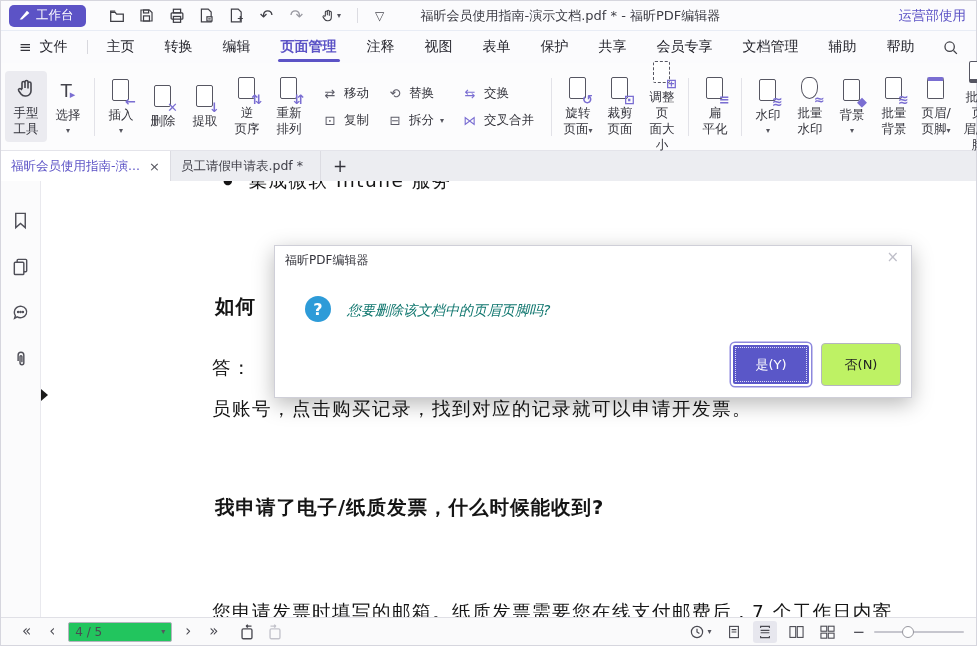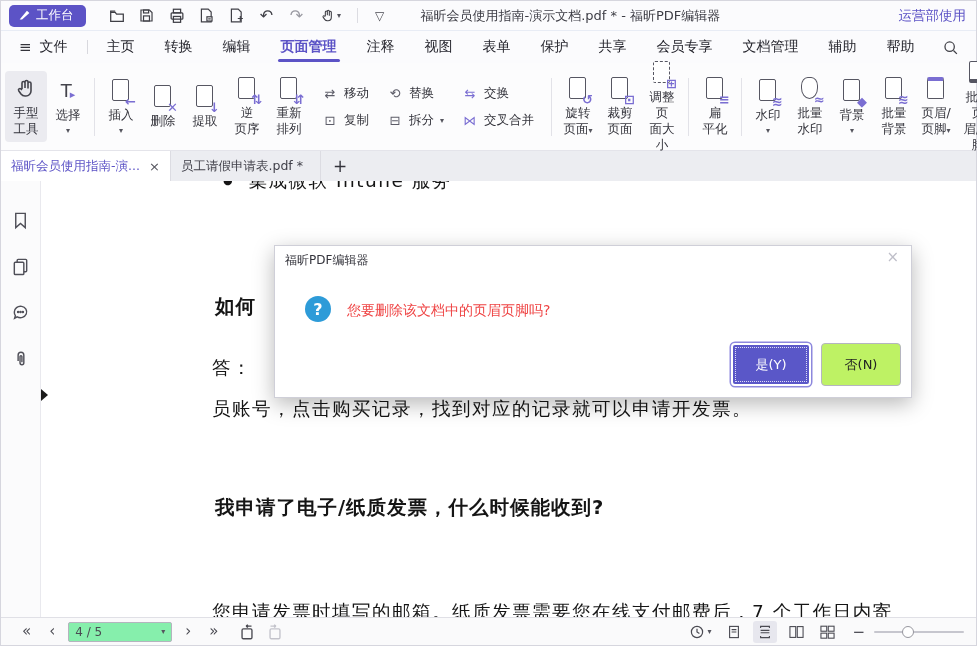--- a/index.html
+++ b/index.html
@@ -62,29 +62,29 @@
 
   .doc-line { position:absolute; font-size:18.5px; letter-spacing:1.5px; color:#151515; white-space:nowrap; }
   .doc-h { font-weight:700; font-size:19.5px; letter-spacing:1px; }
   .bullet { font-size:11px; vertical-align:3px; margin-right:16px; letter-spacing:0; }
 
   
   .dialog { position:absolute; left:245px; top:64px; width:638px; height:153px; background:#fff; border:1px solid #cfcfd8; box-shadow:0 6px 20px rgba(0,0,0,.28); z-index:5;margin-left:28px; }
   .dlg-title { position:absolute; left:10px; top:6px; font-size:12px; color:#33333b; }
   .dlg-close { position:absolute; right:12px; top:4px; font-size:15px; color:#bfbfc9; cursor:pointer; line-height:1; }
   .q-ico { position:absolute; left:30px; top:50px; width:26px; height:26px; border-radius:50%; background:#2d9bd8; color:#fff; font-weight:700; font-size:16px; display:flex; align-items:center; justify-content:center; }
-  .dlg-msg { position:absolute; left:72px; top:56px; font-size:14px; color:#ef4444; }
+  .dlg-msg { position:absolute; left:72px; top:56px; font-size:14px; color:#0f766e;font-style:italic; }
   .btn { position:absolute; bottom:11px; width:80px; height:43px; font-size:13px; border-radius:4px; display:flex; align-items:center; justify-content:center; cursor:pointer; font-family:inherit; }
   .btn-yes { right:100px; background:#5a57c8; color:#fff; border:2px solid #fff; box-shadow:0 0 0 1.5px #8d88dd; outline:1px dotted #dcdaf6; outline-offset:-5px; }
   .btn-no { right:10px; background:#bef264; color:#222; border:1px solid #b5b5c0; }
 
   
   .statusbar { height:28px; background:#fafafb; border-top:1px solid #e0e0e6; display:flex; align-items:center; padding:0 12px; flex:0 0 28px; color:#4a4a52; }
   .nav-g { font-size:15px; color:#4a4a52; padding:0 9px; cursor:pointer; line-height:1; }
-  .page-combo { width:104px; height:20px; border:1px solid #b4b4be; border-radius:2px; background:#86efac; display:flex; align-items:center; font-size:12px; padding:0 6px; margin:0 4px; cursor:pointer; }
+  .page-combo { width:104px; height:20px; border:1px solid #b4b4be; border-radius:2px; background:#22c55e; display:flex; align-items:center; font-size:12px; padding:0 6px; margin:0 4px; cursor:pointer; }
   .combo-caret { margin-left:auto; font-size:8px; color:#55555e; }
   .hist { margin-left:10px; display:flex; gap:8px; }
   .hist .sb-ico { width:20px; height:20px; }
   .s-spacer { flex:1; }
   .right-g { display:flex; align-items:center; gap:7px; }
   .vm { width:24px; height:22px; display:flex; align-items:center; justify-content:center; border-radius:3px; cursor:pointer; }
   .vm.active { background:#e7e7ee; }
   .minus { font-size:15px; color:#4a4a52; margin:0 2px 0 6px; }
   .slider { position:relative; width:90px; height:12px; cursor:pointer; }
   .slider .track { position:absolute; left:0; right:0; top:5px; height:2px; background:#c6c6ce; border-radius:1px; }

